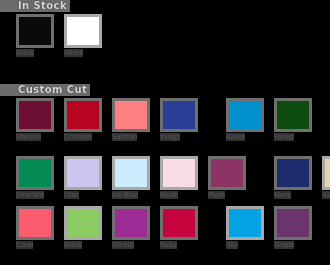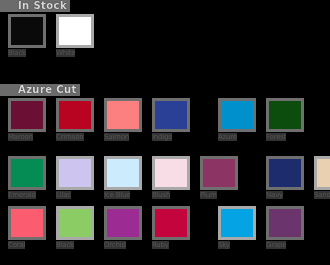--- a/index.html
+++ b/index.html
@@ -35,21 +35,21 @@
     padding: 0 3px 0 18px;
     white-space: nowrap;
     text-shadow: 0 0 1px #000;
   }
   #heading-in-stock { top: 0px; }
   #heading-custom-cut { top: 84px; }
 
   
   .swatch-row {
     position: absolute;
-    left: 8px;
+    left: 16px;
     display: flex;
     align-items: flex-start;
   }
   #row-in-stock { top: 14px; }
   #row-cc-1 { top: 98px; }
   #row-cc-2 { top: 156px; }
   #row-cc-3 { top: 206px; }
 
   .swatch-group {
     display: flex;
@@ -106,21 +106,21 @@
         <div class="swatch-chip" style="background: rgb(10, 10, 10);"></div>
         <div class="swatch-label">Black</div>
       </div>
       <div class="swatch-cell">
         <div class="swatch-chip sel" style="background: rgb(255, 255, 255);"></div>
         <div class="swatch-label">White</div>
       </div>
     </div>
   </div>
 
-  <div class="section-heading" id="heading-custom-cut">Azure Cut</div>
+  <div class="section-heading" id="heading-custom-cut">Custom Cut</div>
 
   <div class="swatch-row" id="row-cc-1">
       <div class="swatch-group">
         <div class="swatch-cell">
           <div class="swatch-chip" style="background: rgb(107, 16, 52);"></div>
           <div class="swatch-label">Maroon</div>
         </div>
         <div class="swatch-cell">
           <div class="swatch-chip" style="background: rgb(184, 4, 32);"></div>
           <div class="swatch-label">Crimson</div>

